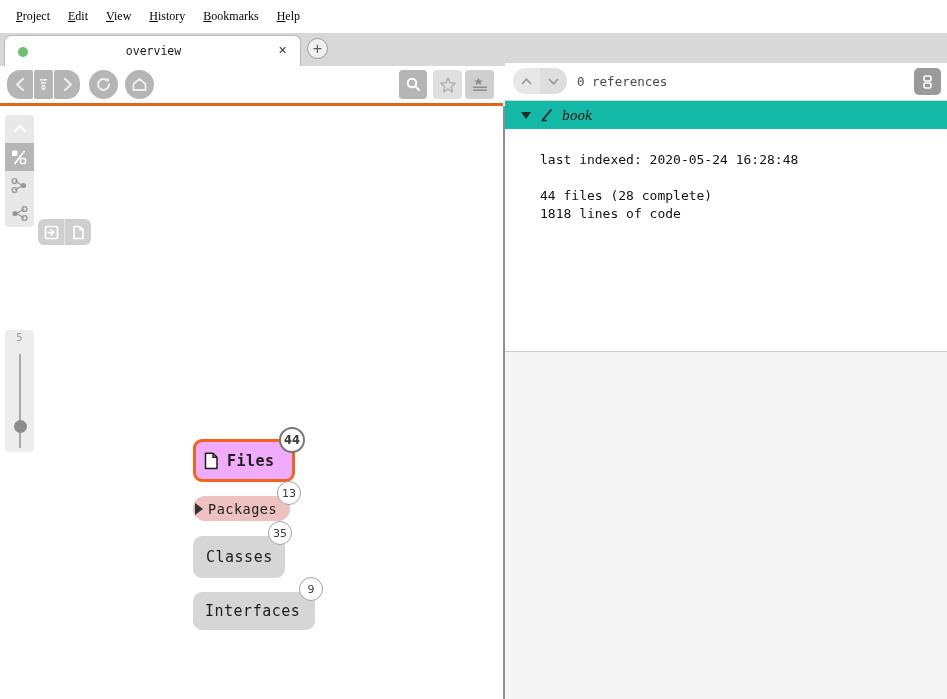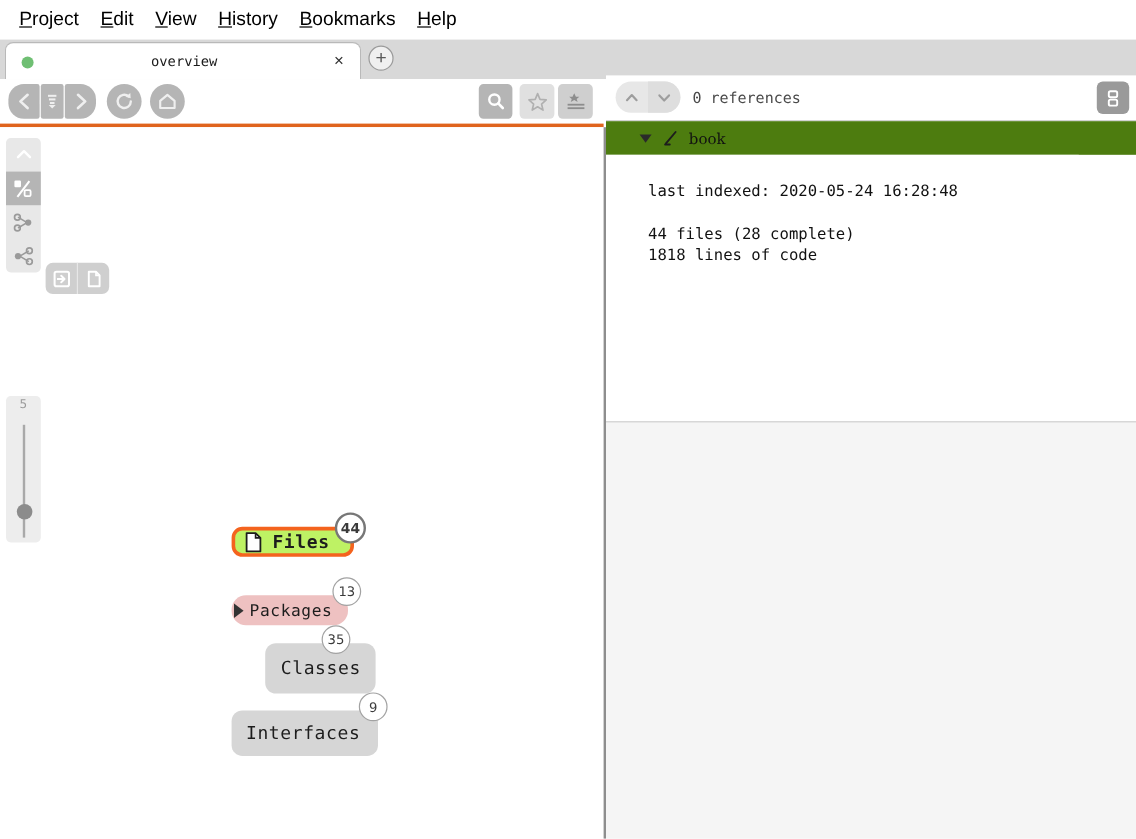--- a/index.html
+++ b/index.html
@@ -27,22 +27,22 @@
     left: 0; top: 0;
     width: 947px;
     height: 33px;
     background: #ffffff;
     display: flex;
     align-items: center;
     padding-left: 7px;
     box-sizing: border-box;
   }
   .menu-item {
-    font-family: Liberation Sans, sans-serif;
-    font-size: 16px;
+    font-family: Liberation Serif, serif;
+    font-size: 12px;
     color: #000000;
     padding: 0 9px;
     cursor: default;
     white-space: nowrap;
   }
   .menu-item .u {
     text-decoration: underline;
   }
 
   
@@ -253,22 +253,22 @@
     box-sizing: border-box;
     border-radius: 9px;
     font-family: "DejaVu Sans Mono", monospace;
     font-size: 15px;
     color: #1d1d1d;
     cursor: pointer;
     letter-spacing: 0.5px;
   }
   .node-files {
     left: 193px; top: 333px;
-    width: 102px; height: 25px;
-    background: #bef264;
+    width: 102px; height: 43px;
+    background: #f0abfc;
     border: 3px solid #f4631e;
     padding-left: 8px;
     font-weight: bold;
   }
   .node-files .file-ico { margin-right: 8px; display: flex; }
   .node-packages {
     left: 193px; top: 390px;
     width: 97px; height: 25px;
     background: #eec1c1;
     border-radius: 12px;
@@ -282,21 +282,20 @@
     width: 0; height: 0;
     border-left: 8px solid #333333;
     border-top: 6px solid transparent;
     border-bottom: 6px solid transparent;
   }
   .node-classes {
     left: 193px; top: 430px;
     width: 92px; height: 42px;
     background: #d6d6d6;
     padding-left: 13px;
-    margin-left: 28px;
   }
   .node-interfaces {
     left: 193px; top: 486px;
     width: 122px; height: 38px;
     background: #d6d6d6;
     padding-left: 12px;
   }
   .badge {
     position: absolute;
     border-radius: 50%;
@@ -391,26 +390,27 @@
     align-items: center;
     justify-content: center;
     cursor: pointer;
   }
 
   .file-header {
     position: absolute;
     left: 0; top: 38px;
     width: 442px;
     height: 28px;
-    background: #4d7c0f;
-    display: flex;
-    align-items: center;
-    padding-left: 28px;
-    box-sizing: border-box;
-    cursor: pointer;
+    background: #14b8a6;
+    display: flex;
+    align-items: center;
+    padding-left: 16px;
+    box-sizing: border-box;
+    cursor: pointer;
+    font-style: italic;
   }
   .fh-tri {
     width: 0; height: 0;
     border-left: 5px solid transparent;
     border-right: 5px solid transparent;
     border-top: 7px solid #2a2a2a;
     margin-right: 9px;
   }
   .fh-pen { margin-right: 8px; display: flex; }
   .fh-name {

